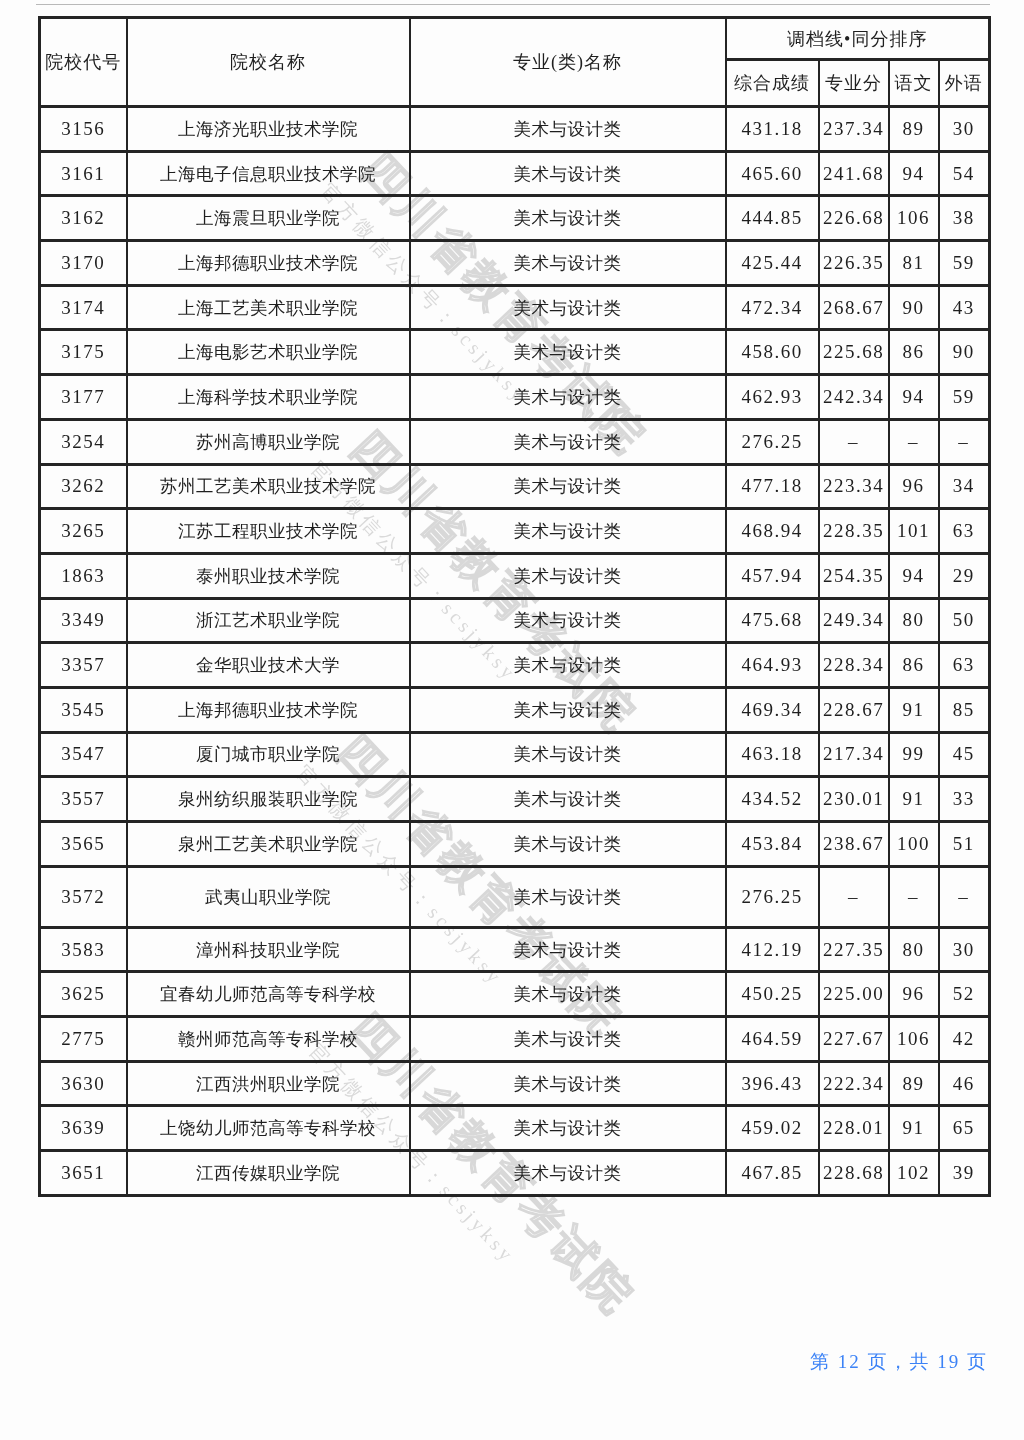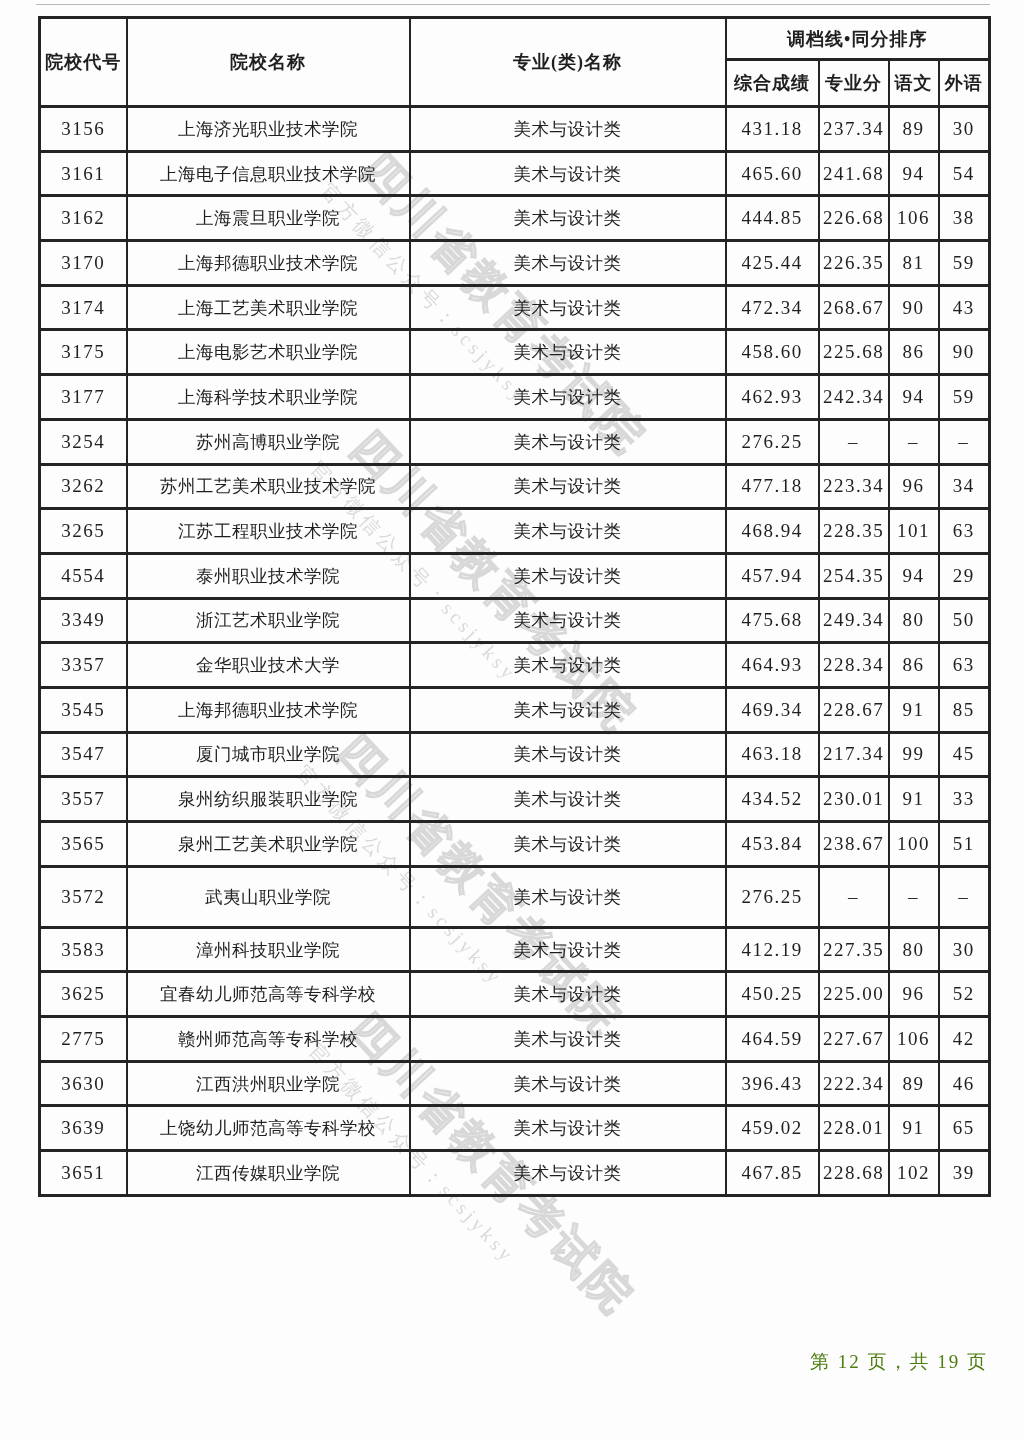--- a/index.html
+++ b/index.html
@@ -58,36 +58,36 @@
     border-right:2px solid #242424;
     border-top:3px solid #242424;
     border-bottom:3px solid #242424;
     padding:0;
     text-align:center;
     vertical-align:middle;
     overflow:hidden;
   }
   .score-table { border:3px solid #242424; }
   .score-table thead th {
-    font-weight:bold;
+    font-weight:normal;
     font-size:18px;
     letter-spacing:1px;
   }
   .score-table thead tr.group-row { height:42px; }
   .score-table thead tr.sub-row   { height:47px; }
   .score-table td.cjk { font-size:17.5px; letter-spacing:.5px; }
   .score-table td.num { font-size:19px;  letter-spacing:1.5px; }
 
   
   .footer {
     position:absolute; top:1349px; left:38px; width:950px;
     text-align:right;
     font-size:19px;
     letter-spacing:2px;
-    color:#4d7c0f;
+    color:#3b82f6;
     z-index:1;
   }
 </style>
 </head>
 <body>
 
 <div class="page">
 
   <div class="top-rule"></div>
 
@@ -219,21 +219,21 @@
         <tr style="height: 44.7px;">
           <td class="num">3265</td>
           <td class="cjk">江苏工程职业技术学院</td>
           <td class="cjk">美术与设计类</td>
           <td class="num">468.94</td>
           <td class="num">228.35</td>
           <td class="num">101</td>
           <td class="num">63</td>
         </tr>
         <tr style="height: 44.7px;">
-          <td class="num">4554</td>
+          <td class="num">1863</td>
           <td class="cjk">泰州职业技术学院</td>
           <td class="cjk">美术与设计类</td>
           <td class="num">457.94</td>
           <td class="num">254.35</td>
           <td class="num">94</td>
           <td class="num">29</td>
         </tr>
         <tr style="height: 44.7px;">
           <td class="num">3349</td>
           <td class="cjk">浙江艺术职业学院</td>

